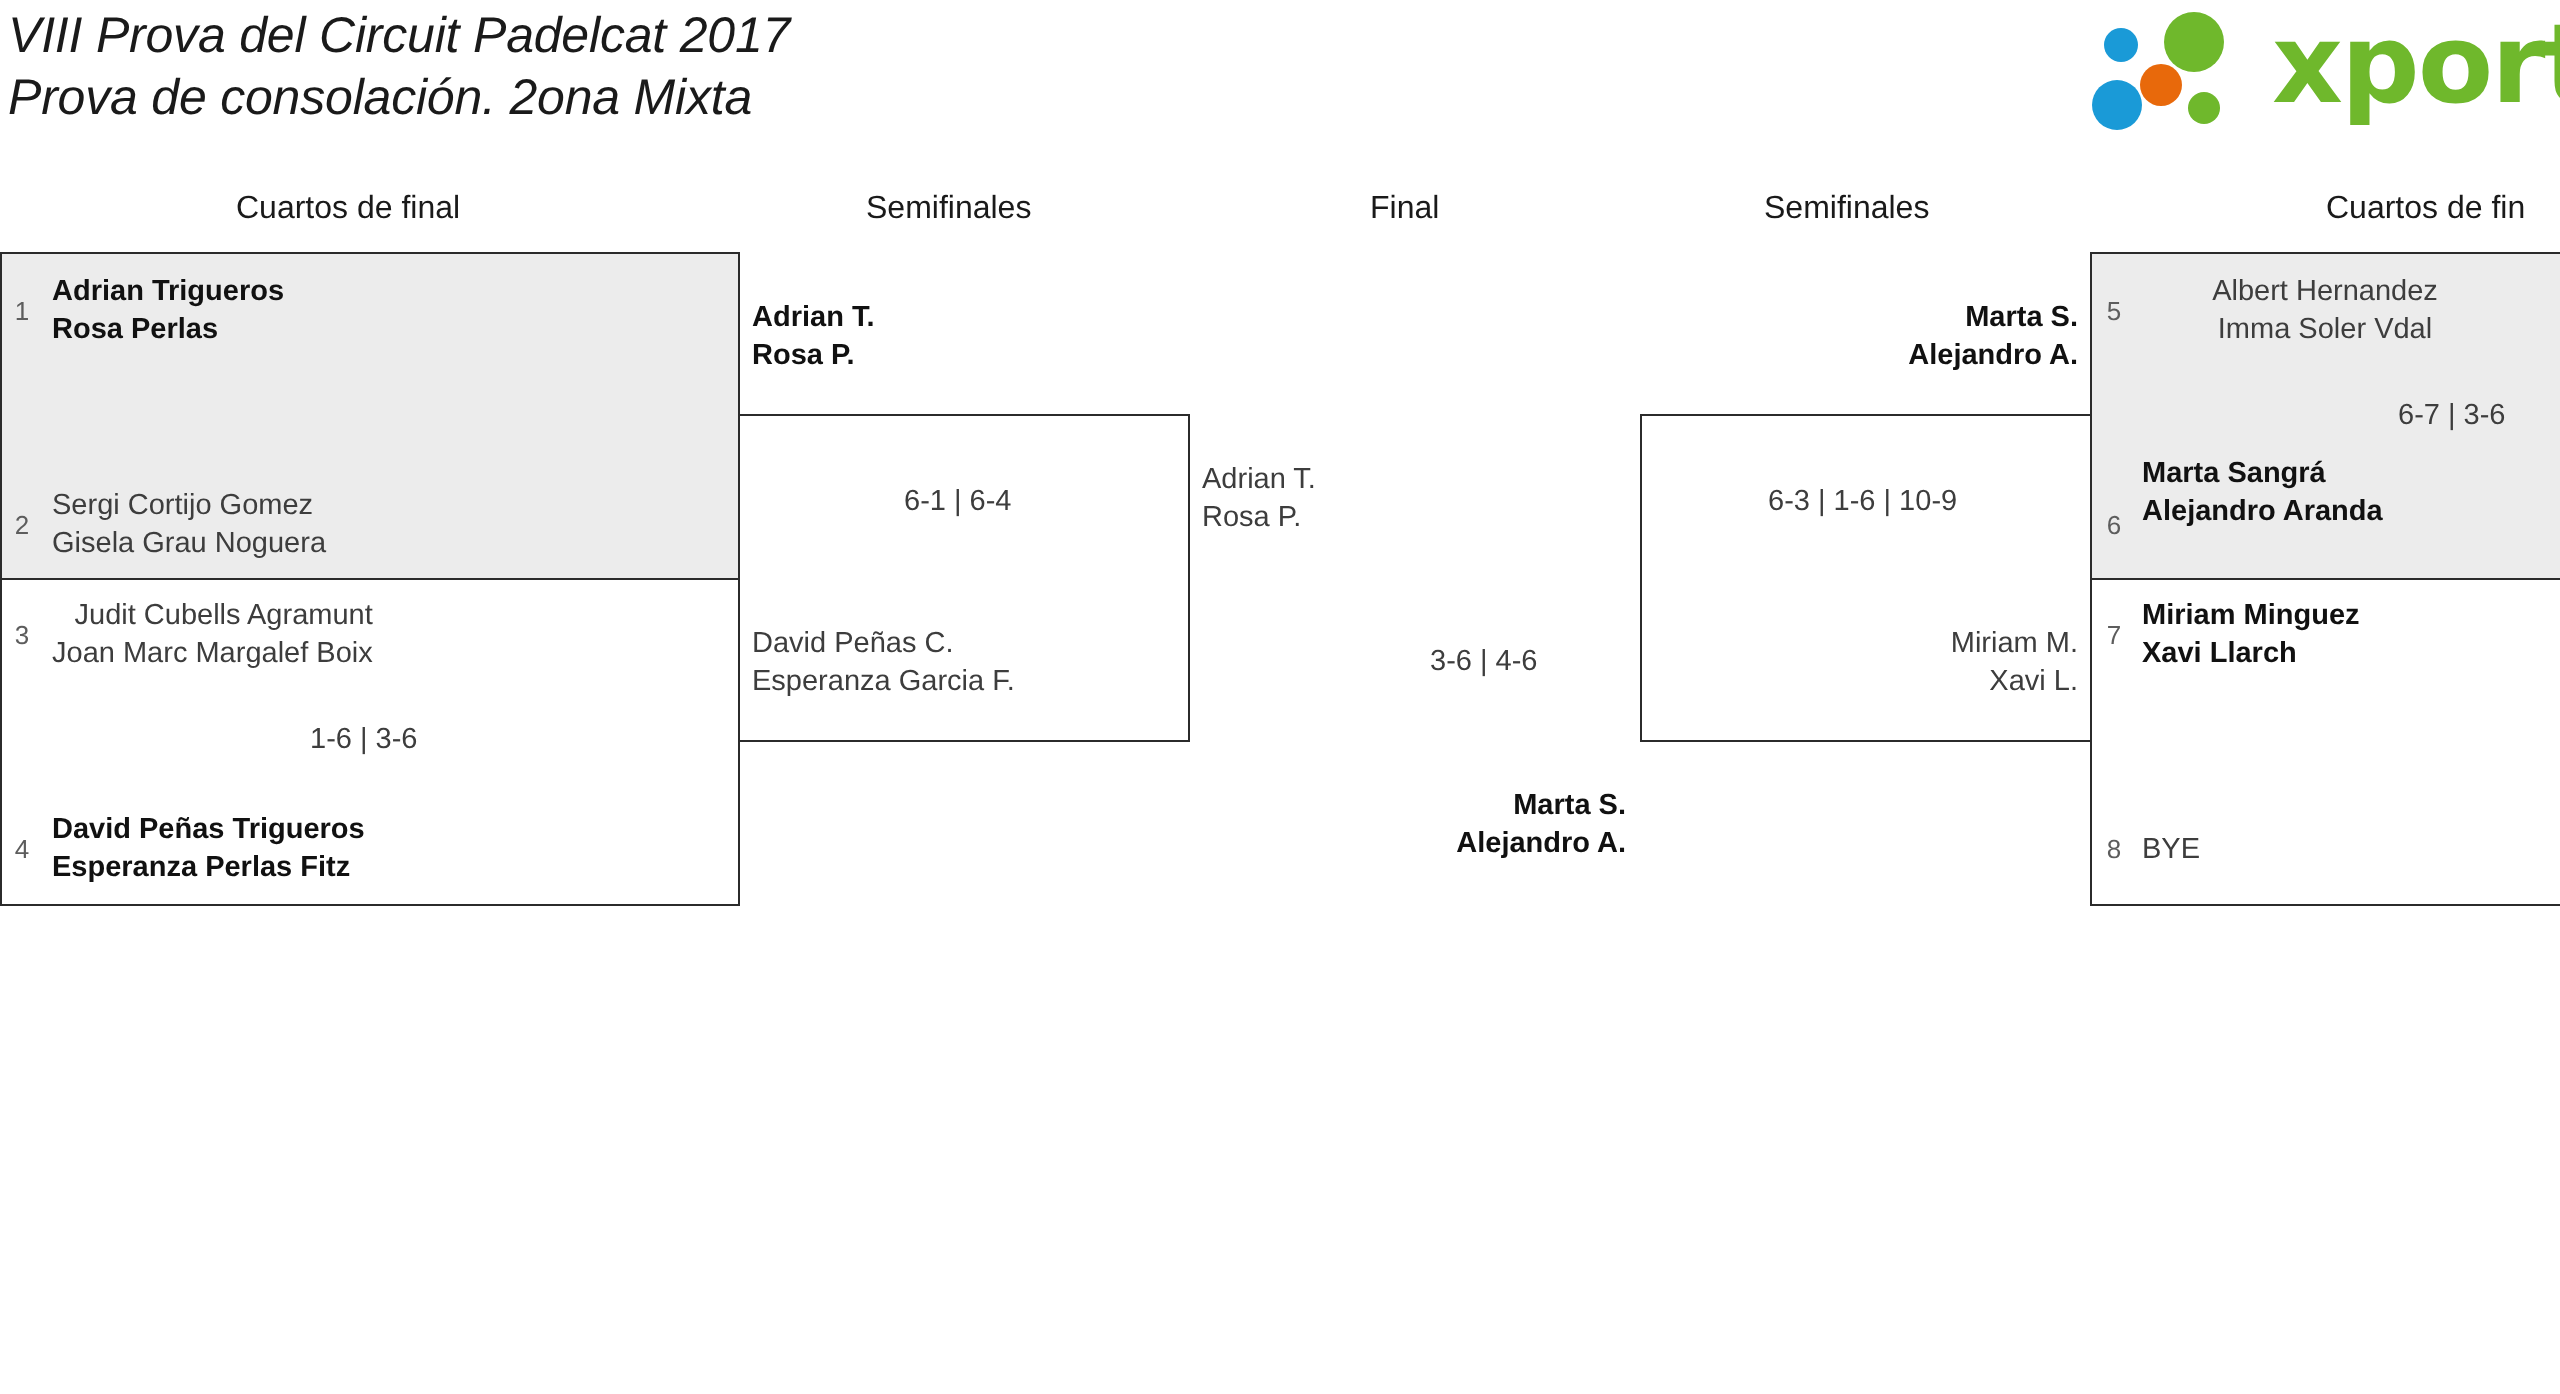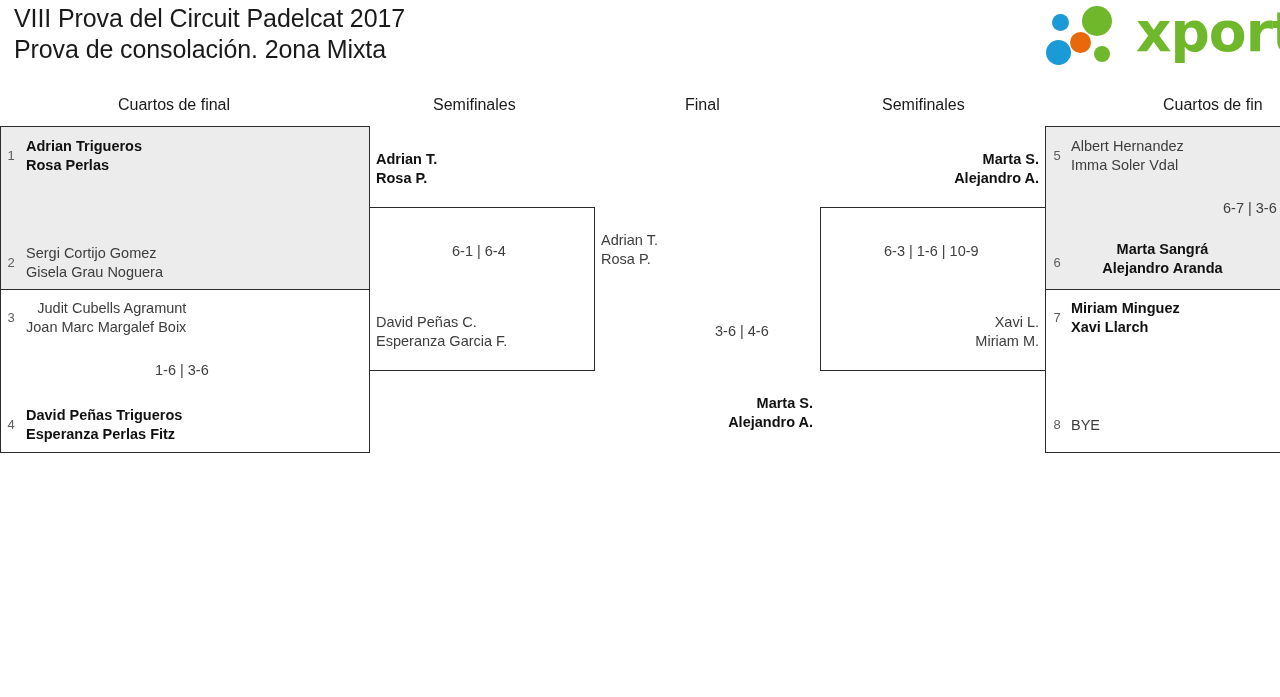--- a/index.html
+++ b/index.html
@@ -7,21 +7,21 @@
     width:1280px;height:697px;background:#ffffff;overflow:hidden;
     font-family:"Liberation Sans","DejaVu Sans",sans-serif;
     color:#1a1a1a;position:relative;
   }
   #stage{position:relative;width:1280px;height:697px;overflow:hidden;}
 
   
   #title{position:absolute;left:0;top:0;width:760px;}
   #title .line{
     font-size:25px;font-weight:400;line-height:31px;color:#1a1a1a;
-    letter-spacing:-0.1px;white-space:nowrap;padding-left:14px;
+    letter-spacing:-0.1px;white-space:nowrap;padding-left:4px;font-style:italic;
   }
   #title .line.l1{padding-top:3px;}
 
   
   #logo{position:absolute;left:1046px;top:2px;width:232px;height:64px;}
   #logo .dot{position:absolute;border-radius:50%;}
   #logo .wordmark{
     position:absolute;left:90px;top:-2px;
     font-size:55px;line-height:64px;font-weight:700;color:#6fb82c;
     letter-spacing:-1px;font-family:"DejaVu Sans","Liberation Sans",sans-serif;
@@ -134,33 +134,33 @@
 
   <div class="rside">
 
     <div class="mbox plain" style="left:820px;top:207px;width:226px;height:164px;"></div>
     <div class="player win" style="left:846px;top:150px;width:193px;text-align:right;">
       <span class="nm">Marta S.</span>
       <span class="nm">Alejandro A.</span>
     </div>
     <div class="score" style="left:884px;top:243px;">6-3 | 1-6 | 10-9</div>
     <div class="player lose" style="left:846px;top:313px;width:193px;text-align:right;">
+      <span class="nm">Miriam M.</span>
       <span class="nm">Xavi L.</span>
-      <span class="nm">Miriam M.</span>
     </div>
 
     <div class="mbox shaded" style="left:1045px;top:126px;width:250px;height:164px;"></div>
     <div class="seed" style="left:1048px;top:148px;">5</div>
-    <div class="player lose" style="left:1071px;top:137px;text-align:left;">
+    <div class="player lose" style="left:1071px;top:137px;text-align:center;">
       <span class="nm">Albert Hernandez</span>
       <span class="nm">Imma Soler Vdal</span>
     </div>
-    <div class="score" style="left:1199px;top:200px;margin-left:24px;">6-7 | 3-6</div>
+    <div class="score" style="left:1199px;top:200px;">6-7 | 3-6</div>
     <div class="seed" style="left:1048px;top:255px;">6</div>
-    <div class="player win" style="left:1071px;top:240px;text-align:center;">
+    <div class="player win" style="left:1071px;top:228px;text-align:left;">
       <span class="nm">Marta Sangrá</span>
       <span class="nm">Alejandro Aranda</span>
     </div>
 
     <div class="mbox plain" style="left:1045px;top:289px;width:250px;height:164px;"></div>
     <div class="seed" style="left:1048px;top:310px;">7</div>
     <div class="player win" style="left:1071px;top:299px;text-align:left;">
       <span class="nm">Miriam Minguez</span>
       <span class="nm">Xavi Llarch</span>
     </div>

